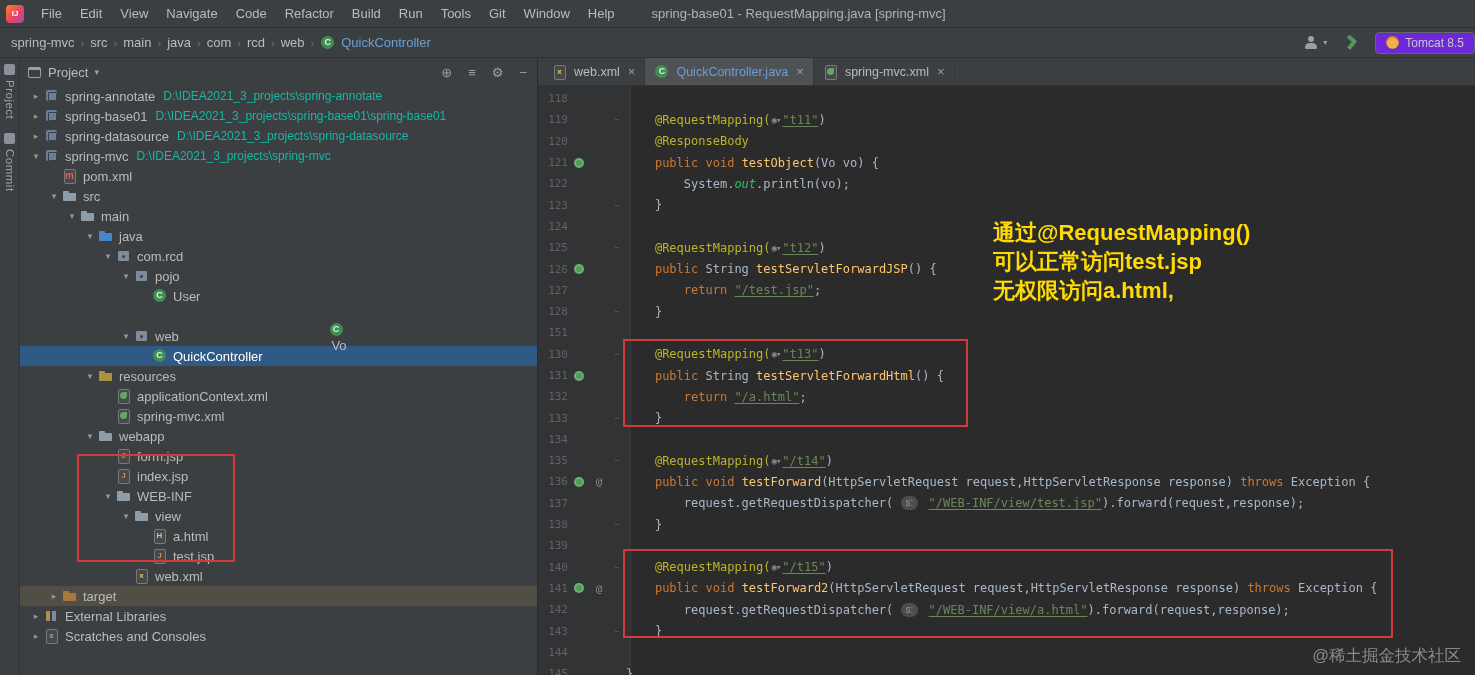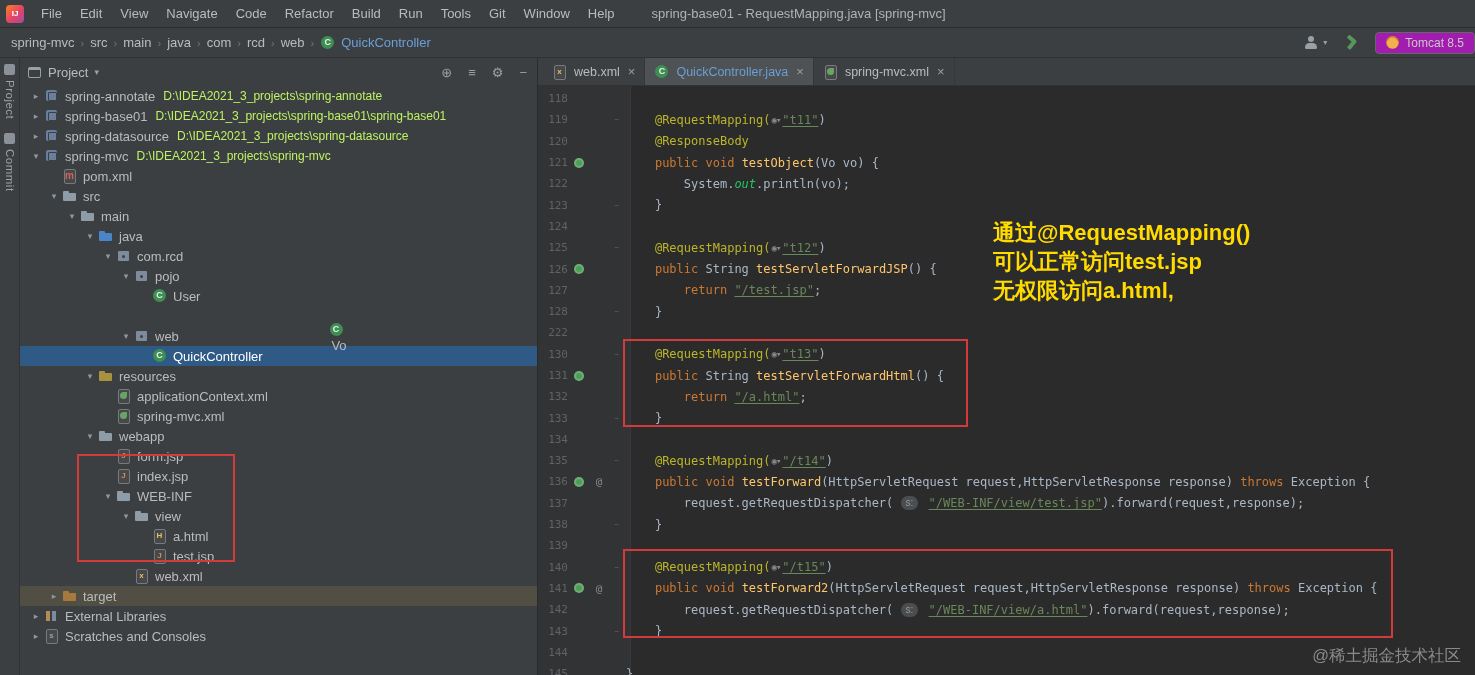--- a/index.html
+++ b/index.html
@@ -20,21 +20,21 @@
   .crumb-sep{color:#767676;font-size:11px;margin:0 5px}
   .crumb-class{display:inline-flex;align-items:center;gap:5px;color:#6a9fd8}
   .tb-right{margin-left:auto;display:flex;align-items:center;gap:16px;padding-right:0}
   .person{position:relative;width:16px;height:16px;flex:0 0 16px}
   .person::before{content:"";position:absolute;left:5px;top:1px;width:6px;height:6px;border-radius:50%;background:#9aa0a4}
   .person::after{content:"";position:absolute;left:2px;top:8px;width:12px;height:6px;border-radius:6px 6px 2px 2px;background:#9aa0a4}
   .dd{color:#9aa0a4;font-size:8px;margin-left:-12px}
   .hammer{position:relative;width:16px;height:16px;flex:0 0 16px}
   .hammer::before{content:"";position:absolute;left:7px;top:4px;width:4px;height:11px;background:#57965c;transform:rotate(40deg);border-radius:1px}
   .hammer::after{content:"";position:absolute;left:4px;top:2px;width:9px;height:4px;background:#57965c;transform:rotate(40deg);border-radius:1px}
-  .run-btn{display:flex;align-items:center;gap:6px;height:22px;padding:0 10px;border:1px solid #646868;border-radius:4px;background:#a21caf;font-size:12px;color:#c8c8c8;white-space:nowrap}
+  .run-btn{display:flex;align-items:center;gap:6px;height:22px;padding:0 10px;border:1px solid #646868;border-radius:4px;background:#6d28d9;font-size:12px;color:#c8c8c8;white-space:nowrap}
   .tomcat{width:13px;height:13px;border-radius:50%;background:radial-gradient(circle at 50% 55%,#f2b04e 0 55%,#d98b2b 56% 100%);flex:0 0 13px}
 
   
   .stripe{position:absolute;left:0;top:58px;bottom:0;width:20px;background:#3c3f41;border-right:1px solid #323232;display:flex;flex-direction:column;align-items:center;padding-top:6px;gap:14px}
   .stripe-btn{display:flex;flex-direction:column;align-items:center;gap:5px}
   .stripe-ico{width:11px;height:11px;background:#8a9199;border-radius:2px}
   .stripe-txt{writing-mode:vertical-rl;font-size:11.5px;color:#9da2a6;letter-spacing:.5px}
 
   
   .panel{position:absolute;left:20px;top:58px;bottom:0;width:518px;background:#3c3f41;border-right:1px solid #2b2b2b;overflow:hidden}
@@ -42,21 +42,21 @@
   .ph-win{width:13px;height:11px;border:1px solid #9aa0a4;border-top-width:3px;border-radius:2px;margin-right:7px;flex:0 0 13px}
   .ph-chev{color:#9aa0a4;font-size:9px;margin-left:6px}
   .ph-icons{margin-left:auto;display:flex;align-items:center;gap:16px}
   .ph-ic{color:#9aa0a4;font-size:13px;line-height:13px}
   .tree{position:absolute;top:28px;left:0;right:0;bottom:0}
   .row{height:20px;display:flex;align-items:center;font-size:13px;color:#bbbbbb;white-space:nowrap}
   .row.sel{background:#2e5a85;color:#ffffff}
   .row.exc{background:rgba(164,145,82,.20)}
   .chev{width:16px;flex:0 0 16px;text-align:center;color:#8f969c;font-size:9px}
   .lbl{margin-left:5px}
-  .path{margin-left:8px;color:#bef264;font-size:12px}
+  .path{margin-left:8px;color:#14b8a6;font-size:12px}
 
   
   .ic{position:relative;display:inline-block;width:16px;height:16px;flex:0 0 16px;vertical-align:-3px}
   .ic-folder{--fc:#8e9ca8}
   .ic-folder::before{content:"";position:absolute;left:1px;top:5px;width:13px;height:8px;background:var(--fc);border-radius:1px}
   .ic-folder::after{content:"";position:absolute;left:1px;top:3px;width:6px;height:3px;background:var(--fc);border-radius:1px 1px 0 0}
   .c-src{--fc:#4a86c7}
   .c-res{--fc:#a8913f}
   .c-target{--fc:#a8793f}
   .ic-pkg::before{content:"";position:absolute;left:2px;top:3px;width:11px;height:10px;background:#7d8b9d;border-radius:1px}
@@ -429,21 +429,21 @@
           <span class="ct"><span class="tp">        </span><span class="tk">return</span><span class="tp"> </span><span class="ts">"/test.jsp"</span><span class="tp">;</span></span>
         </div>
         <div class="cl">
           <span class="ln">128</span>
           <span class="gic"></span>
           <span class="gat"></span>
           <span class="gfold">−</span>
           <span class="ct"><span class="tp">    }</span></span>
         </div>
         <div class="cl">
-          <span class="ln">222</span>
+          <span class="ln">151</span>
           <span class="gic"></span>
           <span class="gat"></span>
           <span class="gfold"></span>
           <span class="ct"></span>
         </div>
         <div class="cl">
           <span class="ln">130</span>
           <span class="gic"></span>
           <span class="gat"></span>
           <span class="gfold">−</span>

